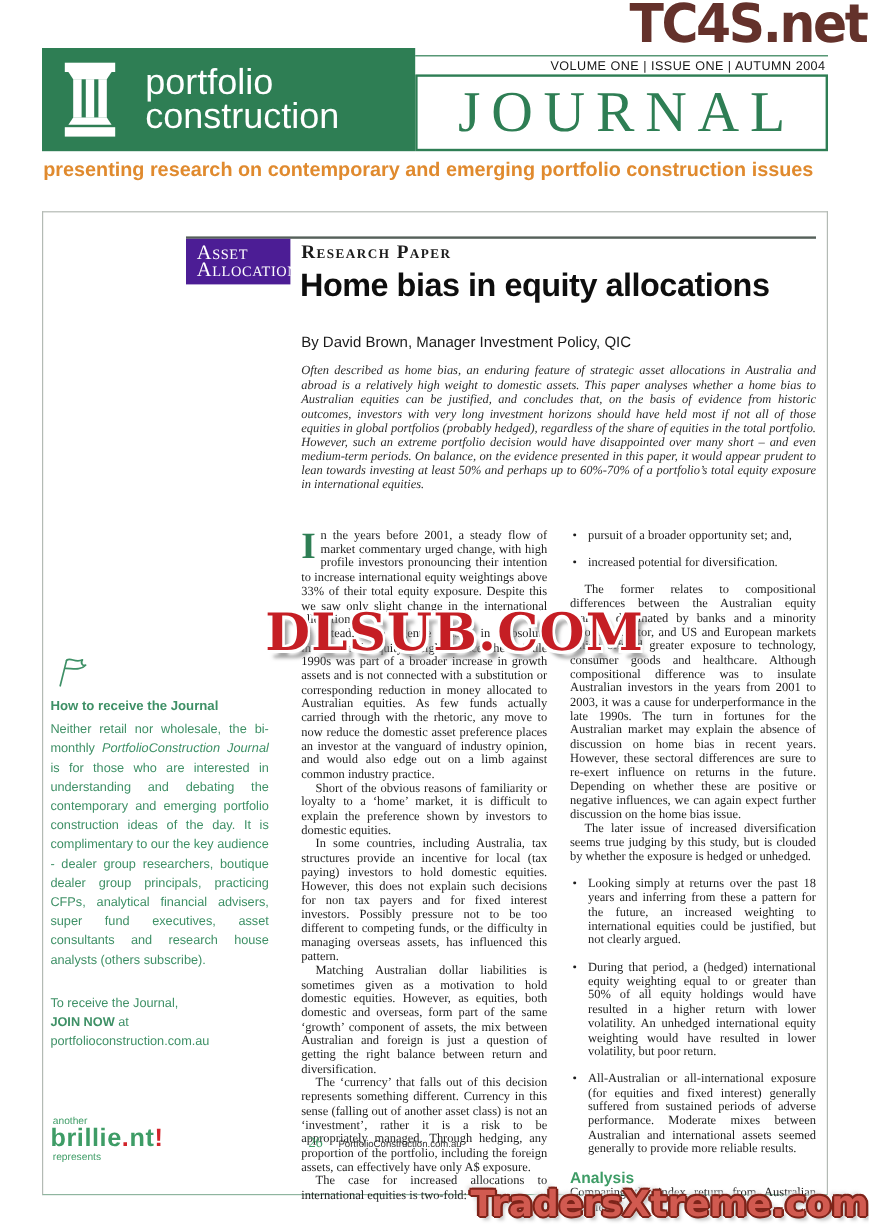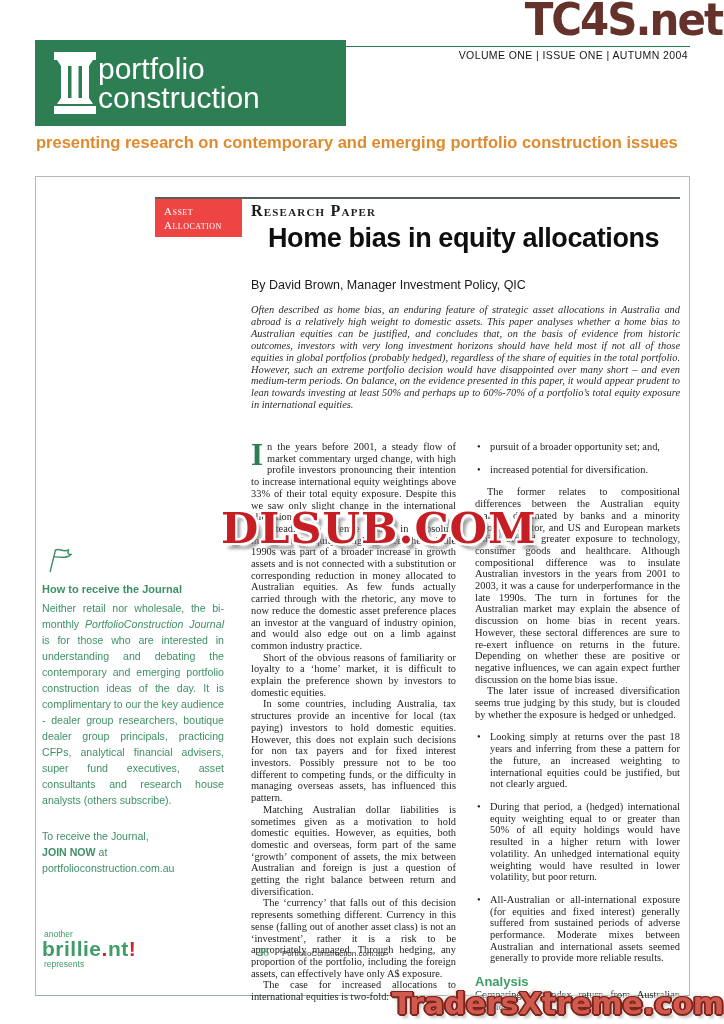--- a/index.html
+++ b/index.html
@@ -1,44 +1,44 @@
 <!DOCTYPE html>
 <html><head>
 <meta charset="utf-8">
 <style>
   html,body { margin:0; padding:0; background:#fff; }
   .canvas { position:relative; width:724px; height:1024px; background:#ffffff; overflow:hidden;
             font-family:"Liberation Serif", serif; }
 
   
   .brand-box { position:absolute; left:35px; top:40px; width:311px; height:86px; background:#2E7E54;
-               display:flex; align-items:center; gap:1px; padding-left:18px; box-sizing:border-box; }
+               display:flex; align-items:center; gap:24px; padding-left:18px; box-sizing:border-box; }
   .column-icon { width:44px; height:62px; flex:0 0 auto; }
   .brand-text { color:#fff; font-family:"Liberation Sans", sans-serif; font-size:30px; line-height:29px; }
   .vol-rule { position:absolute; left:346px; top:46px; width:344px; height:1px; background:#2E7E54; }
   .vol-line { position:absolute; top:49px; right:36px; font-family:"Liberation Sans", sans-serif;
               font-size:10.5px; color:#151515; letter-spacing:.4px; }
   .journal-box { position:absolute; left:346px; top:62px; width:344px; height:64px;
                  border:2px solid #2E7E54; box-sizing:border-box; display:flex; align-items:center;
                  justify-content:center; background:#fff; }
   .journal-word { font-family:"Liberation Serif", serif; font-size:48px; color:#2E7E54;
                   letter-spacing:9px; line-height:1; padding-left:9px; }
   .tagline { position:absolute; left:36px; top:133px; font-family:"Liberation Sans", sans-serif;
              font-weight:bold; font-size:16.5px; color:#E08A2E; white-space:nowrap; }
 
   
   .page { position:absolute; left:35px; top:176px; width:655px; height:820px;
           border:1px solid #b3bab4; border-bottom-color:#8fb59f; box-sizing:border-box; background:#fff; }
   .top-rule { position:absolute; left:119px; top:20px; width:525px; height:2px; background:#55605a; }
-  .cat-box { position:absolute; left:119px; top:22px; width:87px; height:38px; background:#ef4444;
-             color:#fff; font-variant:small-caps; font-size:11px; line-height:14px;
+  .cat-box { position:absolute; left:119px; top:22px; width:87px; height:38px; background:#4c1d95;
+             color:#fff; font-variant:small-caps; font-size:17px; line-height:14px;
              padding:5px 0 0 9px; box-sizing:border-box; letter-spacing:.5px; }
   .kicker { position:absolute; left:215px; top:25px; font-variant:small-caps; font-weight:bold;
             font-size:16px; letter-spacing:1.2px; color:#1c1c1c; }
-  .title { position:absolute; left:232px; top:46px; margin:0; font-family:"Liberation Sans", sans-serif;
+  .title { position:absolute; left:214px; top:46px; margin:0; font-family:"Liberation Sans", sans-serif;
            font-weight:bold; font-size:27px; letter-spacing:-0.4px; color:#0e0e0e; white-space:nowrap; }
   .byline { position:absolute; left:215px; top:101px; font-family:"Liberation Sans", sans-serif;
             font-size:12.5px; color:#1a1a1a; }
   .abstract { position:absolute; left:215px; top:127px; width:429px; font-style:italic;
               font-size:10.4px; line-height:11.9px; text-align:justify; color:#2a2a2a; }
 
   
   .cols { position:absolute; left:215px; top:264px; width:429px; display:flex; gap:19px;
           font-size:10.4px; line-height:11.7px; text-align:justify; color:#1d1d1d; }
   .col { width:205px; }
@@ -102,20 +102,23 @@
       <path d="M8 46 h28 l4 6 h-36 z" fill="#ffffff"></path>
       <rect x="1" y="54" width="42" height="8" fill="#ffffff"></rect>
     </svg>
     <div class="brand-text">
       <div>portfolio</div>
       <div>construction</div>
     </div>
   </div>
   <div class="vol-rule"></div>
   <div class="vol-line">VOLUME ONE  |  ISSUE ONE  |  AUTUMN 2004</div>
+  <div class="journal-box">
+    <span class="journal-word">JOURNAL</span>
+  </div>
   <div class="tagline">presenting research on contemporary and emerging portfolio construction issues</div>
 
   <div class="page">
     <div class="top-rule"></div>
     <div class="cat-box">
       <div>Asset</div>
       <div>Allocation</div>
     </div>
     <div class="kicker">Research Paper</div>
     <h1 class="title">Home bias in equity allocations</h1>

